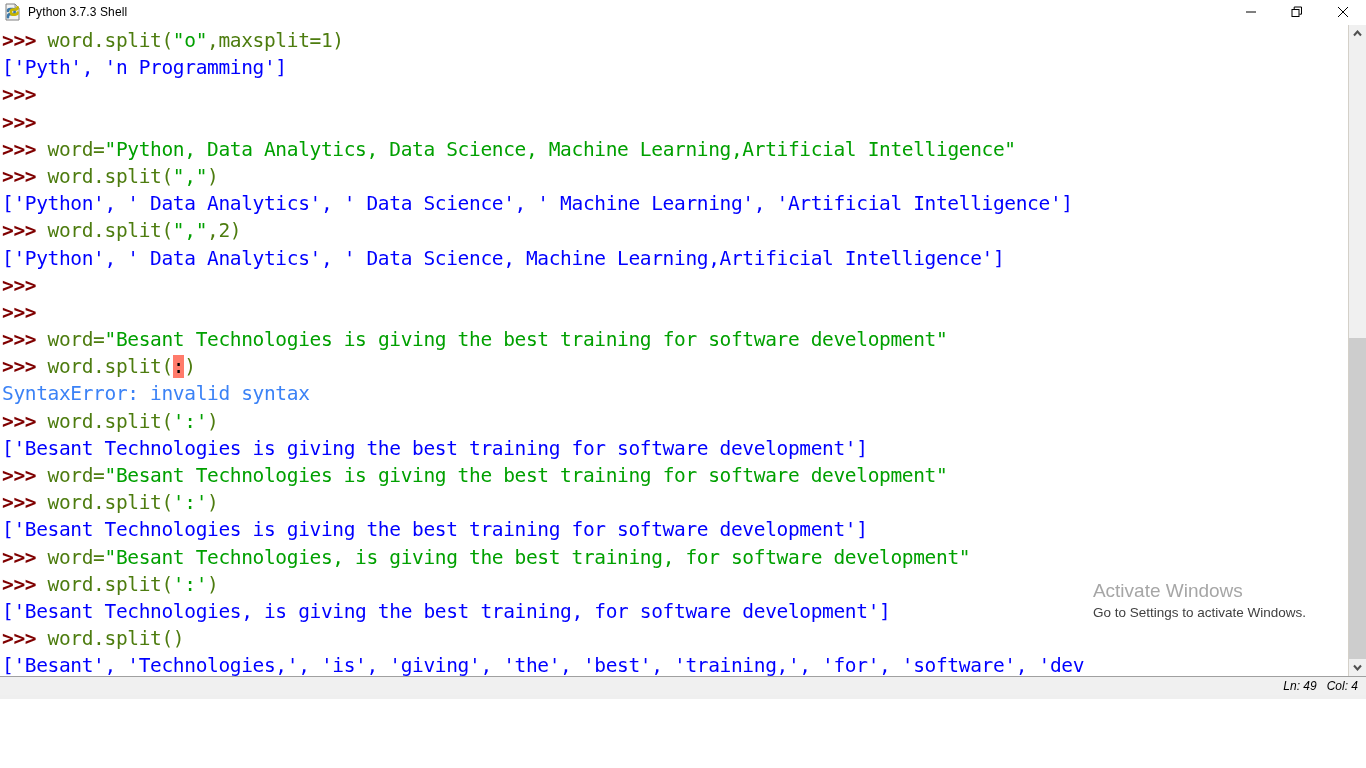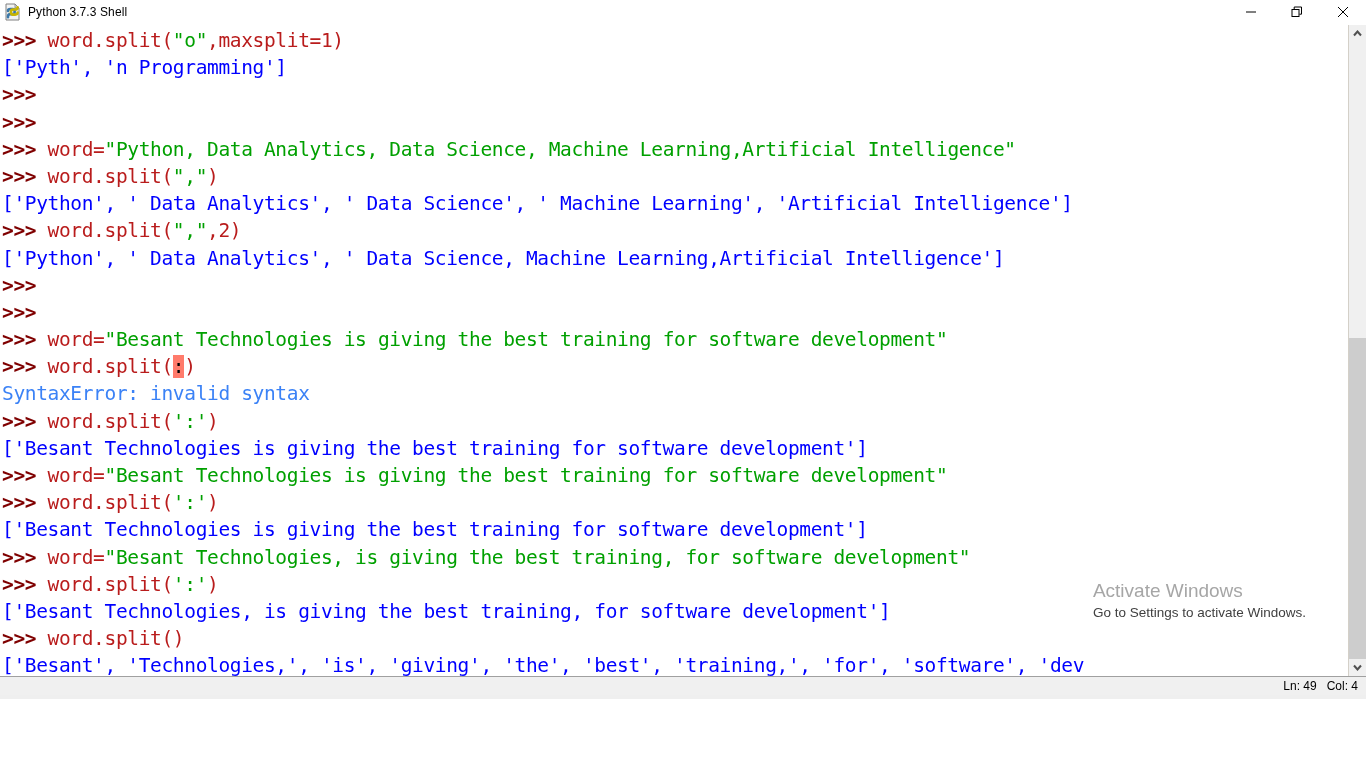--- a/index.html
+++ b/index.html
@@ -98,21 +98,21 @@
     font-size: 19.5px;
     line-height: 27.2px;
     white-space: pre;
     overflow: hidden;
     color: #000000;
     background: #ffffff;
     letter-spacing: -0.35px;
   }
   .ln { display: block; height: 27.2px; }
   .prompt   { color: #7f0000; font-weight: bold; }
-  .code     { color: #b91c1c; }
+  .code     { color: #4d7c0f; }
   .str      { color: #00a000; }
   .out      { color: #0000ff; margin-top: 36px; }
   .err      { color: #3b82f6; }
   .errhl    { background: #ff7b6b; color: #000000; }
 
   
   .vscroll {
     width: 17px;
     min-width: 17px;
     background: #f0f0f0;
@@ -170,20 +170,21 @@
     display: flex;
     align-items: center;
     justify-content: flex-end;
     padding-right: 8px;
   }
   .status-text {
     font-size: 12px;
     color: #000000;
     font-family: "Liberation Sans", sans-serif;
     white-space: pre;
+    font-style: italic;
   }
   .taskbar-strip {
     height: 4px;
     min-height: 4px;
     background: #efefef;
   }
 </style>
 </head>
 <body>
 

